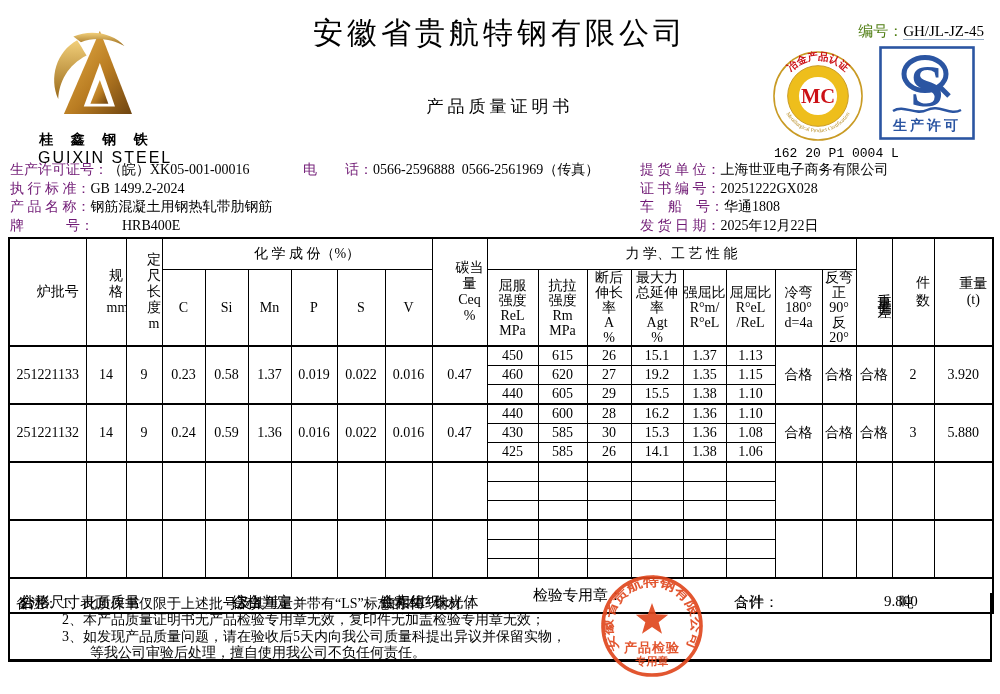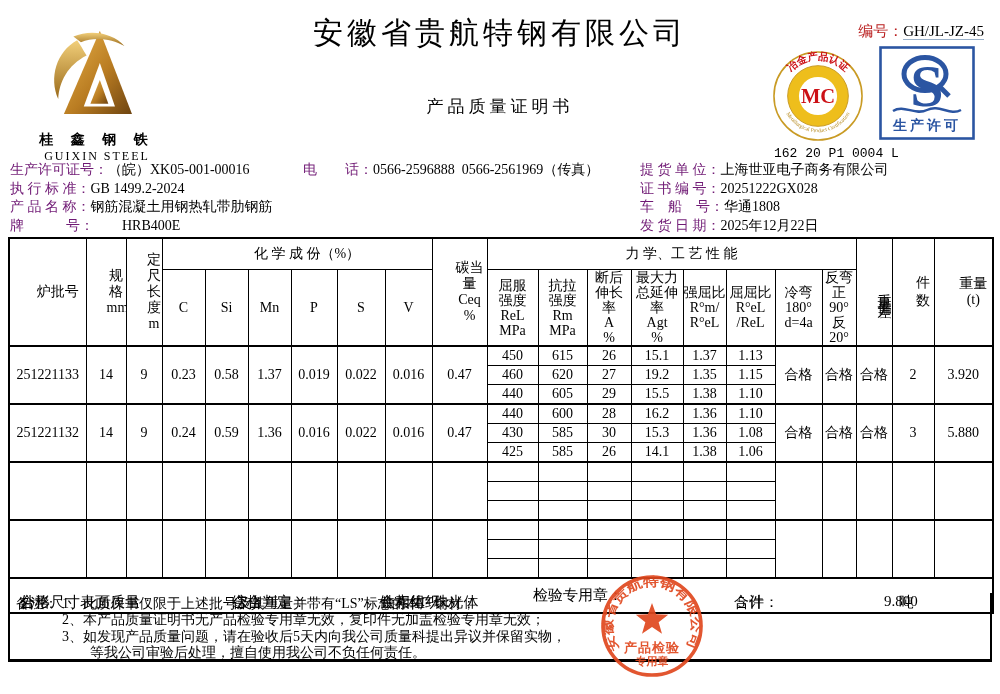--- a/index.html
+++ b/index.html
@@ -6,25 +6,25 @@
   body{
     width:1000px;height:694px;position:relative;background:#fff;
     font-family:"Liberation Serif","DejaVu Serif",serif;color:#000;overflow:hidden;
   }
   
   .company-title{position:absolute;top:13px;left:0;right:0;text-align:center;
     font-size:30px;letter-spacing:4px;white-space:nowrap;}
   .doc-title{position:absolute;top:95px;left:0;right:0;text-align:center;
     font-size:17px;letter-spacing:4px;}
   .serial{position:absolute;top:22px;right:16px;font-size:15px;white-space:pre;}
-  .serial .lbl{color:#b91c1c;}
+  .serial .lbl{color:#4d7c0f;}
   .serial .val{border-bottom:1px solid #9ab0c8;}
   .logo{position:absolute;left:38px;top:26px;width:118px;text-align:center;}
   .logo-cn{font-size:14px;font-weight:bold;letter-spacing:7px;white-space:nowrap;margin-top:9px;}
-  .logo-en{font-size:12px;letter-spacing:2px;font-family:Liberation Serif, serif;white-space:nowrap;}
+  .logo-en{font-size:16px;letter-spacing:2px;font-family:Liberation Sans, sans-serif;white-space:nowrap;}
   .mc-badge{position:absolute;left:768px;top:50px;width:100px;text-align:center;}
   .mc-code{font-size:13px;white-space:nowrap;margin-top:0;font-family:"Liberation Mono","DejaVu Sans Mono",monospace;margin-left:6px;}
   .qs-badge{position:absolute;left:879px;top:46px;}
   
   .info{position:absolute;top:161px;font-size:14px;line-height:18.5px;}
   .info div{white-space:pre;}
   .info .il{color:#701a75;}
   #info-left{left:10px;}
   #info-mid{left:303px;}
   #info-right{left:640px;}

